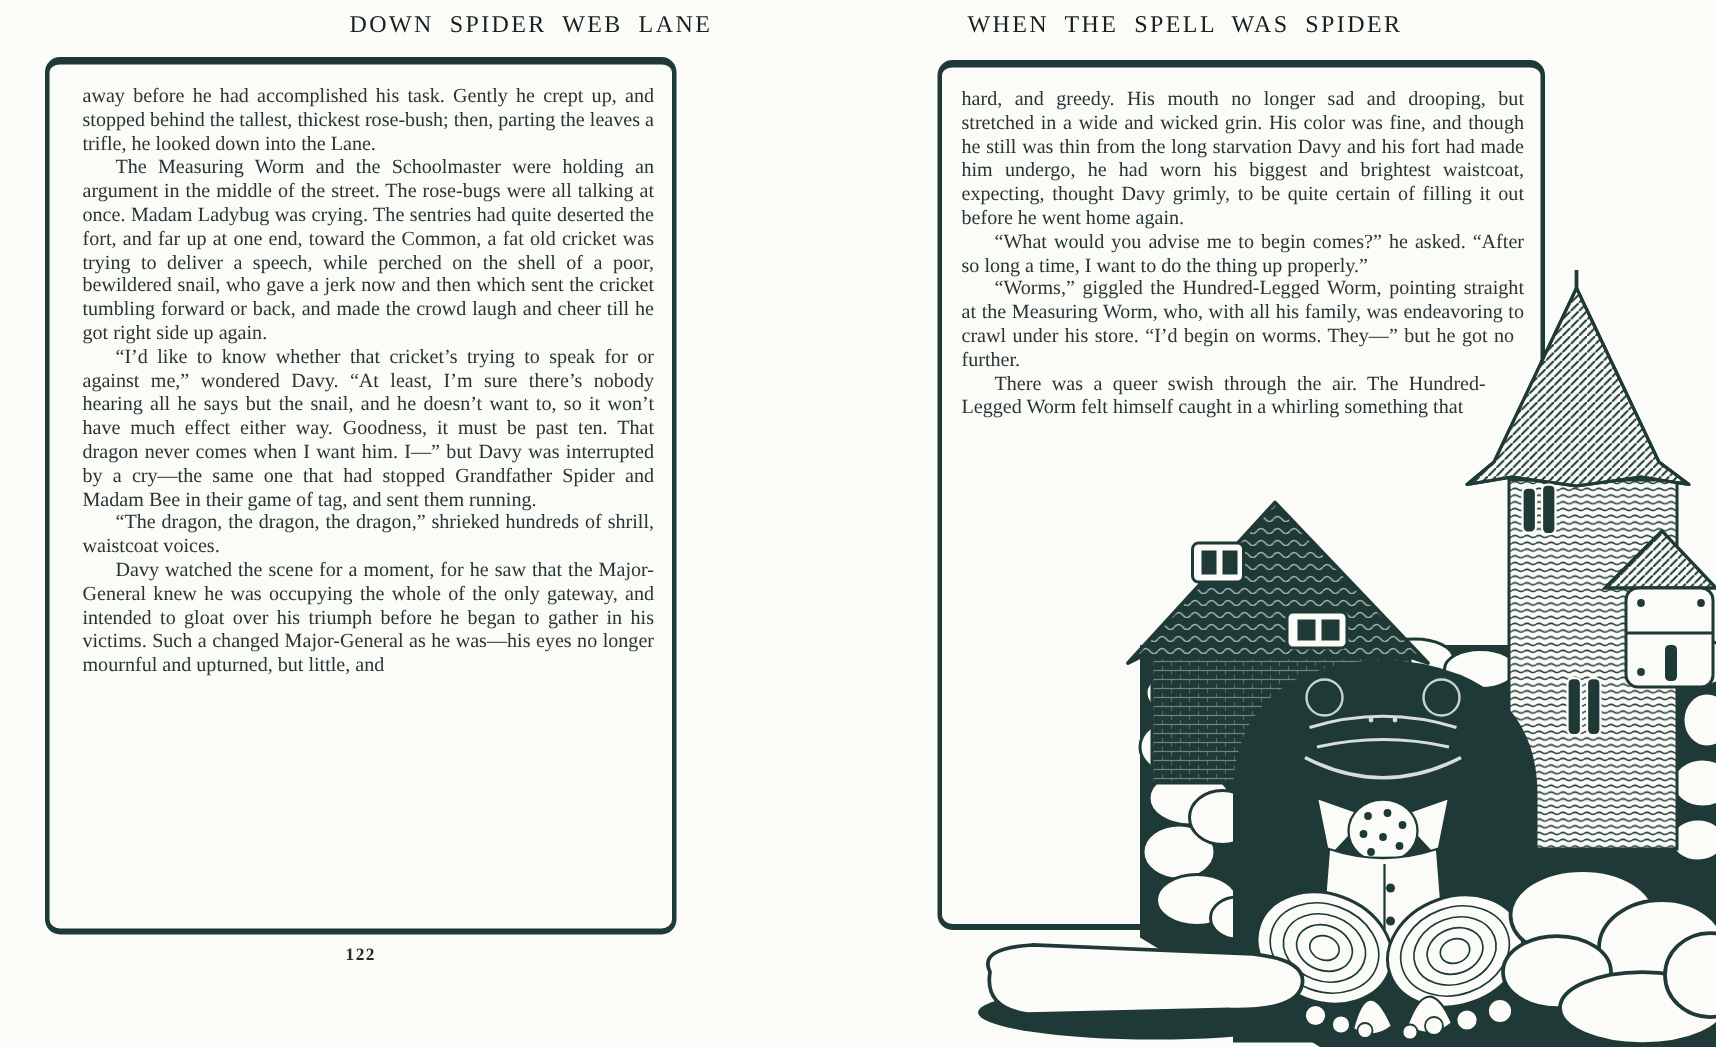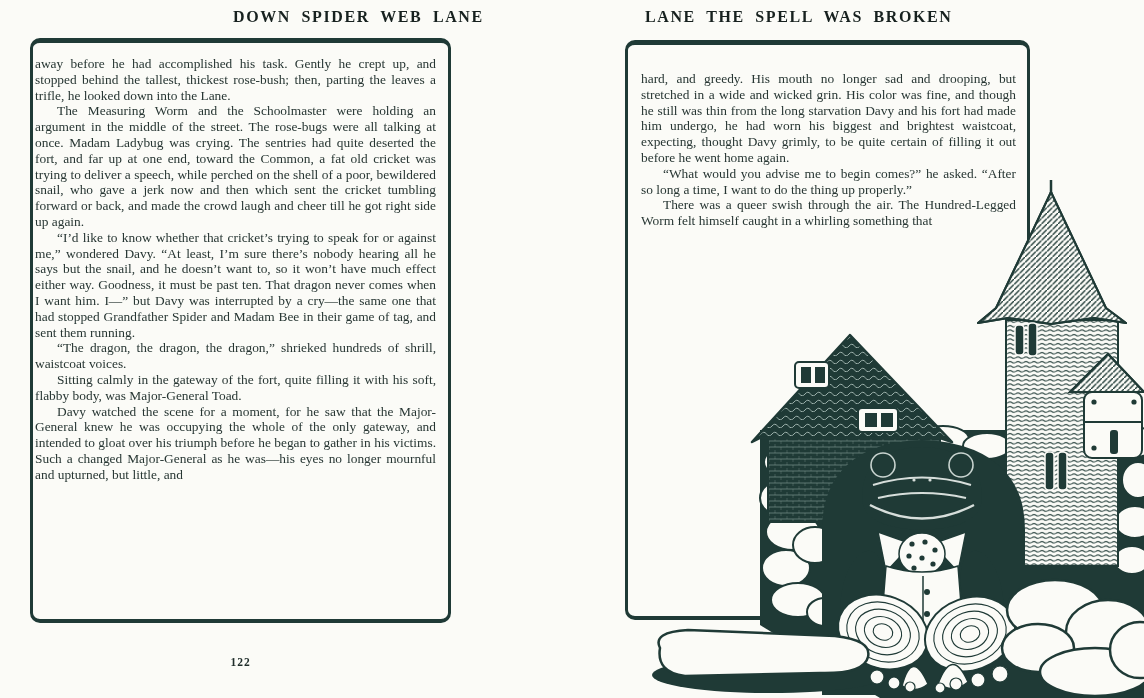--- a/index.html
+++ b/index.html
@@ -5,76 +5,76 @@
   * { box-sizing: border-box; }
   html,body { margin:0; padding:0; }
   body {
     width:1144px; height:698px; position:relative; overflow:hidden;
     background:#fbfbf7;
     font-family:"Liberation Serif", serif;
   }
   .running-head {
     position:absolute; top:8px; margin:0;
     font-family:"Liberation Serif", serif;
-    font-weight:bold; font-size:16px; letter-spacing:1.6px; word-spacing:5px;
+    font-weight:normal; font-size:16px; letter-spacing:1.6px; word-spacing:5px;
     color:#17211f; white-space:nowrap;
   }
   #head-left  { left:233px; }
   #head-right { left:645px; }
   .text-frame {
     position:absolute; z-index:1;
     border:3px solid #1f3a36; border-top-width:5px; border-bottom-width:4px;
     border-radius:10px; background:transparent; overflow:hidden;
   }
-  #frame-left  { left:30px;  top:38px; width:421px; height:585px; padding:13px 12px 0 2px; }
-  #frame-right { left:625px; top:40px; width:405px; height:580px; padding:26px 11px 0 13px; }
+  #frame-left  { left:30px;  top:38px; width:421px; height:585px; padding:13px 12px 0 22px; }
+  #frame-right { left:625px; top:40px; width:405px; height:580px; padding:13px 11px 0 13px; }
   .page-text {
     font-size:13.4px; line-height:15.8px; color:#273633;
     text-align:justify;
   }
   .page-text p { margin:0; text-indent:22px; }
   .page-text p.noindent { text-indent:0; }
   .illu-spacer {
     float:right; width:251px; height:560px; margin-left:4px;
     shape-outside: polygon(100% 30%, 90% 34%, 90% 47%, 34% 49%, 0 52%, 0 74%, 8% 76%, 8% 100%, 100% 100%);
   }
   .page-number {
     position:absolute; font-size:11.5px; font-weight:bold; color:#1f2d2a;
-    text-align:center; letter-spacing:1px;margin-top:25px;
+    text-align:center; letter-spacing:1px;
   }
   #pagenum-left  { left:30px;  width:421px; top:631px; }
   #pagenum-right { left:625px; width:405px; top:679px; }
   .illustration {
     position:absolute; left:640px; top:180px; width:504px; height:518px;
     z-index:5; pointer-events:none;
   }
 </style>
 </head>
 <body>
 
 <h1 class="running-head" id="head-left">DOWN SPIDER WEB LANE</h1>
-<h1 class="running-head" id="head-right">LANE THE SPELL WAS BROKEN</h1>
+<h1 class="running-head" id="head-right">WHEN THE SPELL WAS SPIDER</h1>
 
 <div class="text-frame" id="frame-left">
   <div class="page-text">
     <p class="noindent">away before he had accomplished his task.  Gently he crept up, and stopped behind the tallest, thickest rose-bush; then, parting the leaves a trifle, he looked down into the Lane.</p>
     <p>The Measuring Worm and the Schoolmaster were holding an argument in the middle of the street.  The rose-bugs were all talking at once.  Madam Ladybug was crying.  The sentries had quite deserted the fort, and far up at one end, toward the Common, a fat old cricket was trying to deliver a speech, while perched on the shell of a poor, bewildered snail, who gave a jerk now and then which sent the cricket tumbling forward or back, and made the crowd laugh and cheer till he got right side up again.</p>
     <p>“I’d like to know whether that cricket’s trying to speak for or against me,” wondered Davy.  “At least, I’m sure there’s nobody hearing all he says but the snail, and he doesn’t want to, so it won’t have much effect either way.  Goodness, it must be past ten.  That dragon never comes when I want him.  I—” but Davy was interrupted by a cry—the same one that had stopped Grandfather Spider and Madam Bee in their game of tag, and sent them running.</p>
     <p>“The dragon, the dragon, the dragon,” shrieked hundreds of shrill, waistcoat voices.</p>
-    <p>Sitting calmly in the gateway of the fort, quite filling it with his soft, flabby body, was Major-General Toad.</p>
     <p>Davy watched the scene for a moment, for he saw that the Major-General knew he was occupying the whole of the only gateway, and intended to gloat over his triumph before he began to gather in his victims.  Such a changed Major-General as he was—his eyes no longer mournful and upturned, but little, and</p>
   </div>
 </div>
 <div class="page-number" id="pagenum-left">122</div>
 
 <div class="text-frame" id="frame-right">
   <div class="page-text">
     <div class="illu-spacer"></div>
     <p class="noindent">hard, and greedy.  His mouth no longer sad and drooping, but stretched in a wide and wicked grin.  His color was fine, and though he still was thin from the long starvation Davy and his fort had made him undergo, he had worn his biggest and brightest waistcoat, expecting, thought Davy grimly, to be quite certain of filling it out before he went home again.</p>
     <p>“What would you advise me to begin comes?” he asked. “After so long a time, I want to do the thing up properly.”</p>
+    <p>“Worms,” giggled the Hundred-Legged Worm, pointing straight at the Measuring Worm, who, with all his family, was endeavoring to crawl under his store.  “I’d begin on worms.  They—” but he got no further.</p>
     <p>There was a queer swish through the air. The Hundred-Legged Worm felt himself caught in a whirling something that</p>
   </div>
 </div>
 <div class="page-number" id="pagenum-right">123</div>
 
 <svg class="illustration" viewBox="0 0 504 518" aria-hidden="true">
   <defs>
     <pattern id="hatchH" patternUnits="userSpaceOnUse" width="8" height="4.5">
       <path d="M0,2.2 Q2,0.8 4,2.2 T8,2.2" fill="none" stroke="#1f3a36" stroke-width="1"></path>
     </pattern>

